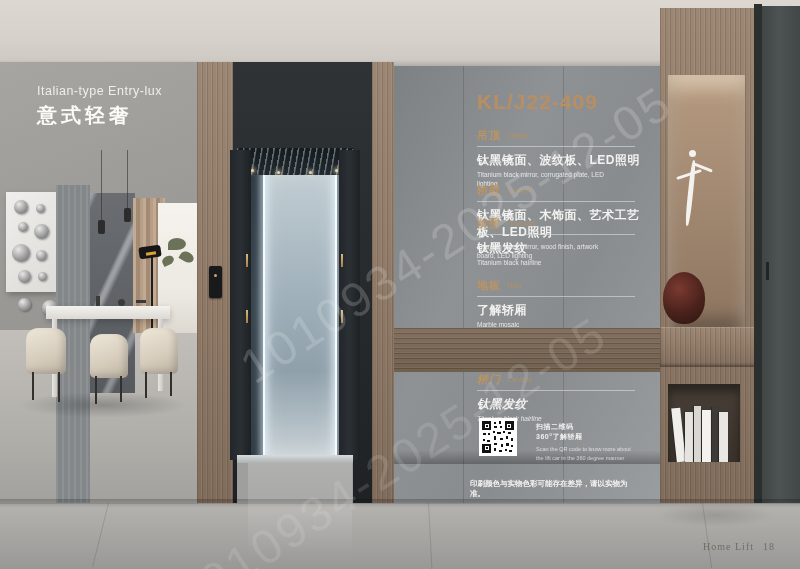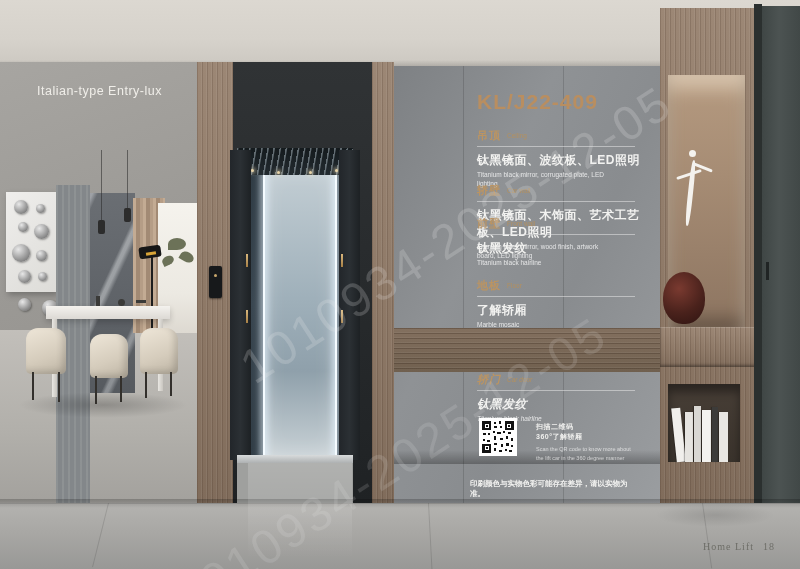--- a/index.html
+++ b/index.html
@@ -357,20 +357,21 @@
   <div class="abs floor"></div>
   <div class="abs floor-shadow"></div>
   <span class="abs floor-line" style="left:0;top:503px;width:800px;height:1px;"></span>
   <span class="abs floor-line" style="left:108px;top:503px;width:1px;height:66px;transform:rotate(14deg);transform-origin:top;"></span>
   <span class="abs floor-line" style="left:428px;top:503px;width:1px;height:66px;transform:rotate(-3deg);transform-origin:top;"></span>
   <span class="abs floor-line" style="left:702px;top:503px;width:1px;height:66px;transform:rotate(-8deg);transform-origin:top;"></span>
   <div class="abs lift-glow"></div>
   <div class="abs shelf-shadow"></div>
 
   <div class="abs title-sub">Italian-type Entry-lux</div>
+  <div class="abs title-main">意式轻奢</div>
 
   <div class="abs wm" style="left:205px;top:207px;">1010934-2025-12-05</div>
   <div class="abs wm" style="left:140px;top:438px;opacity:0.7;">1010934-2025-12-05</div>
 
   <div class="abs footer">
     <span>Home Lift</span><span class="num">18</span>
   </div>
 
 </div>
 

